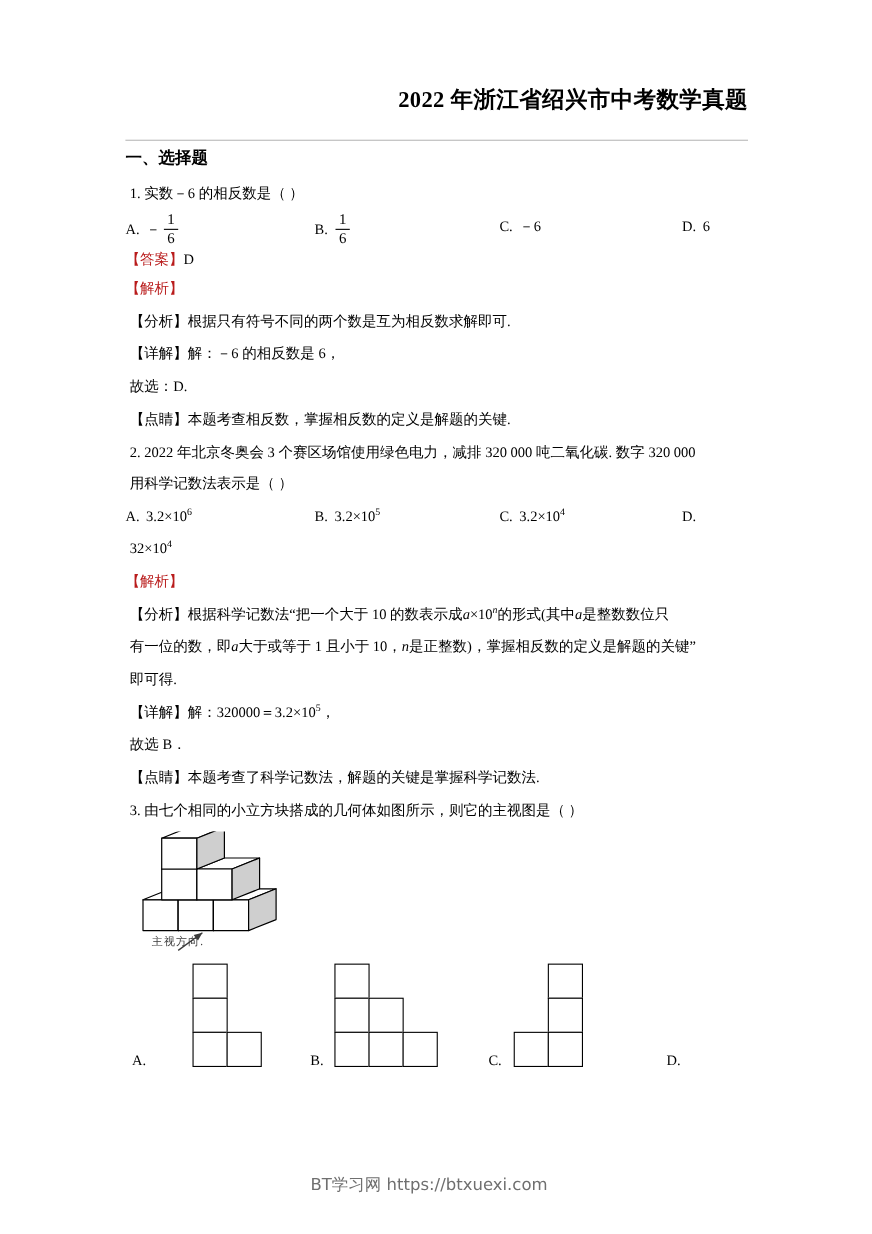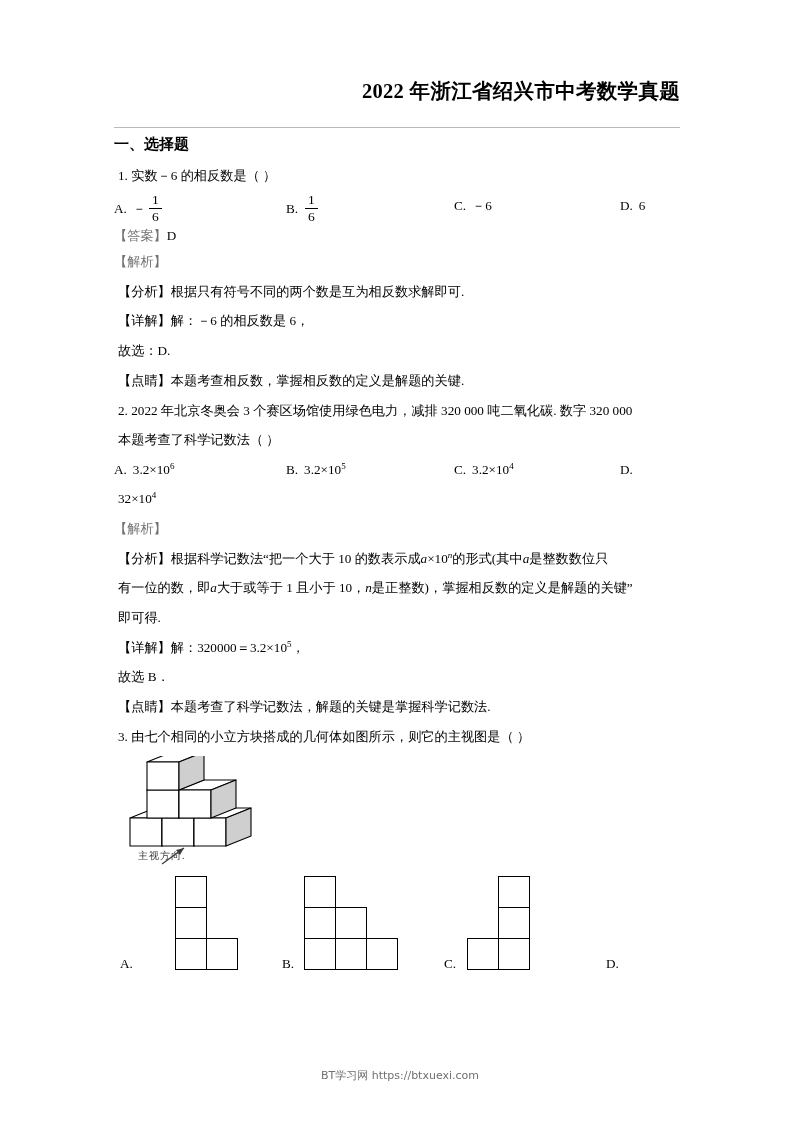--- a/index.html
+++ b/index.html
@@ -54,21 +54,21 @@
   }
 
   
   .p {
     font-size: 13.2px;
     line-height: 1.95;
     margin: 4px;
     text-align: justify;
   }
   .q-stem { margin-top: 2px; }
-  .blue { color: #737373; }
+  .blue { color: #b91c1c; }
   .ans-line { font-size: 13.2px; line-height: 1.95; margin: 0; }
 
   
   .choices {
     position: relative;
     display: flex;
     align-items: flex-start;
     font-size: 13.2px;
     line-height: 1.9;
     margin: 2px 0 0 0;
@@ -148,25 +148,25 @@
     width: 32px;
     height: 32px;
     border: 1px solid #000000;
     box-sizing: border-box;
     background: #ffffff;
   }
 
   
   .footer {
     position: absolute;
-    left: 15px;
+    left: 5px;
     top: 1068px;
     width: 770px;
     text-align: center;
-    font-size: 11px;
+    font-size: 15px;
     color: #6f6f6f;
     font-family: "DejaVu Sans", "Liberation Sans", sans-serif;
   }
 </style>
 </head>
 <body>
 
 <div class="page">
   <div class="content">
 
@@ -208,21 +208,21 @@
     <div class="ans-line">
       <span class="blue">【答案】</span><span>D</span>
     </div>
     <div class="ans-line blue">【解析】</div>
     <div class="p">【分析】根据只有符号不同的两个数是互为相反数求解即可.</div>
     <div class="p">【详解】解：－6 的相反数是 6，</div>
     <div class="p">故选：D.</div>
     <div class="p">【点睛】本题考查相反数，掌握相反数的定义是解题的关键.</div>
 
     <div class="p q-stem">2. 2022 年北京冬奥会 3 个赛区场馆使用绿色电力，减排 320 000 吨二氧化碳. 数字 320 000</div>
-    <div class="p">本题考查了科学记数法（        ）</div>
+    <div class="p">用科学记数法表示是（        ）</div>
 
     <div class="choices">
       <div class="choice c1">
         <span class="lab">A.</span>
         <span><span>3.2×10</span><sup class="exp">6</sup></span>
       </div>
       <div class="choice c2">
         <span class="lab">B.</span>
         <span><span>3.2×10</span><sup class="exp">5</sup></span>
       </div>

